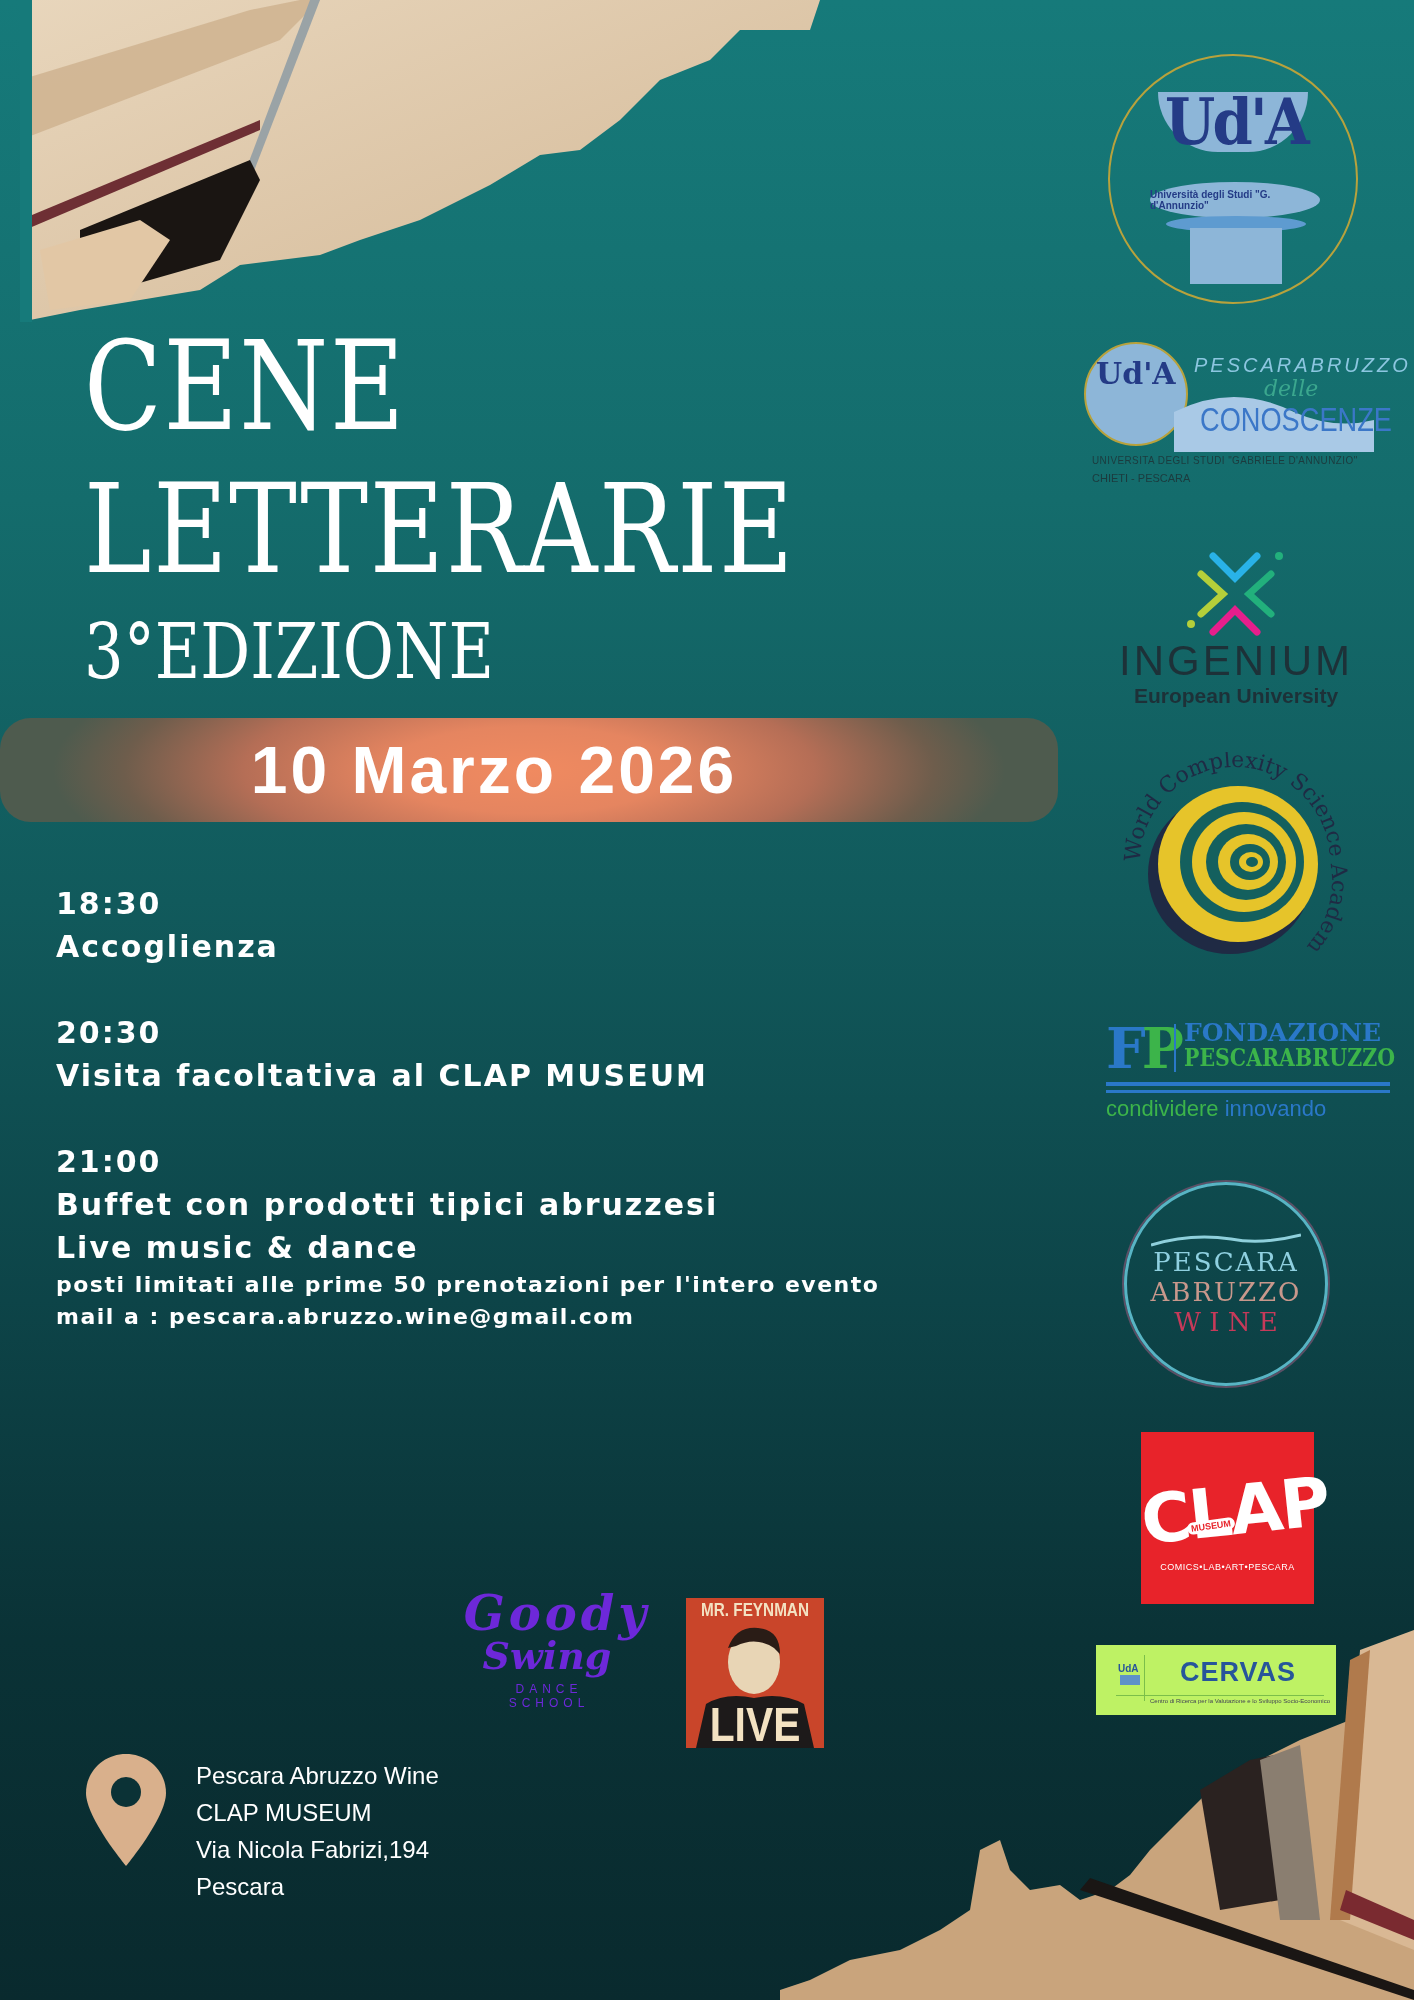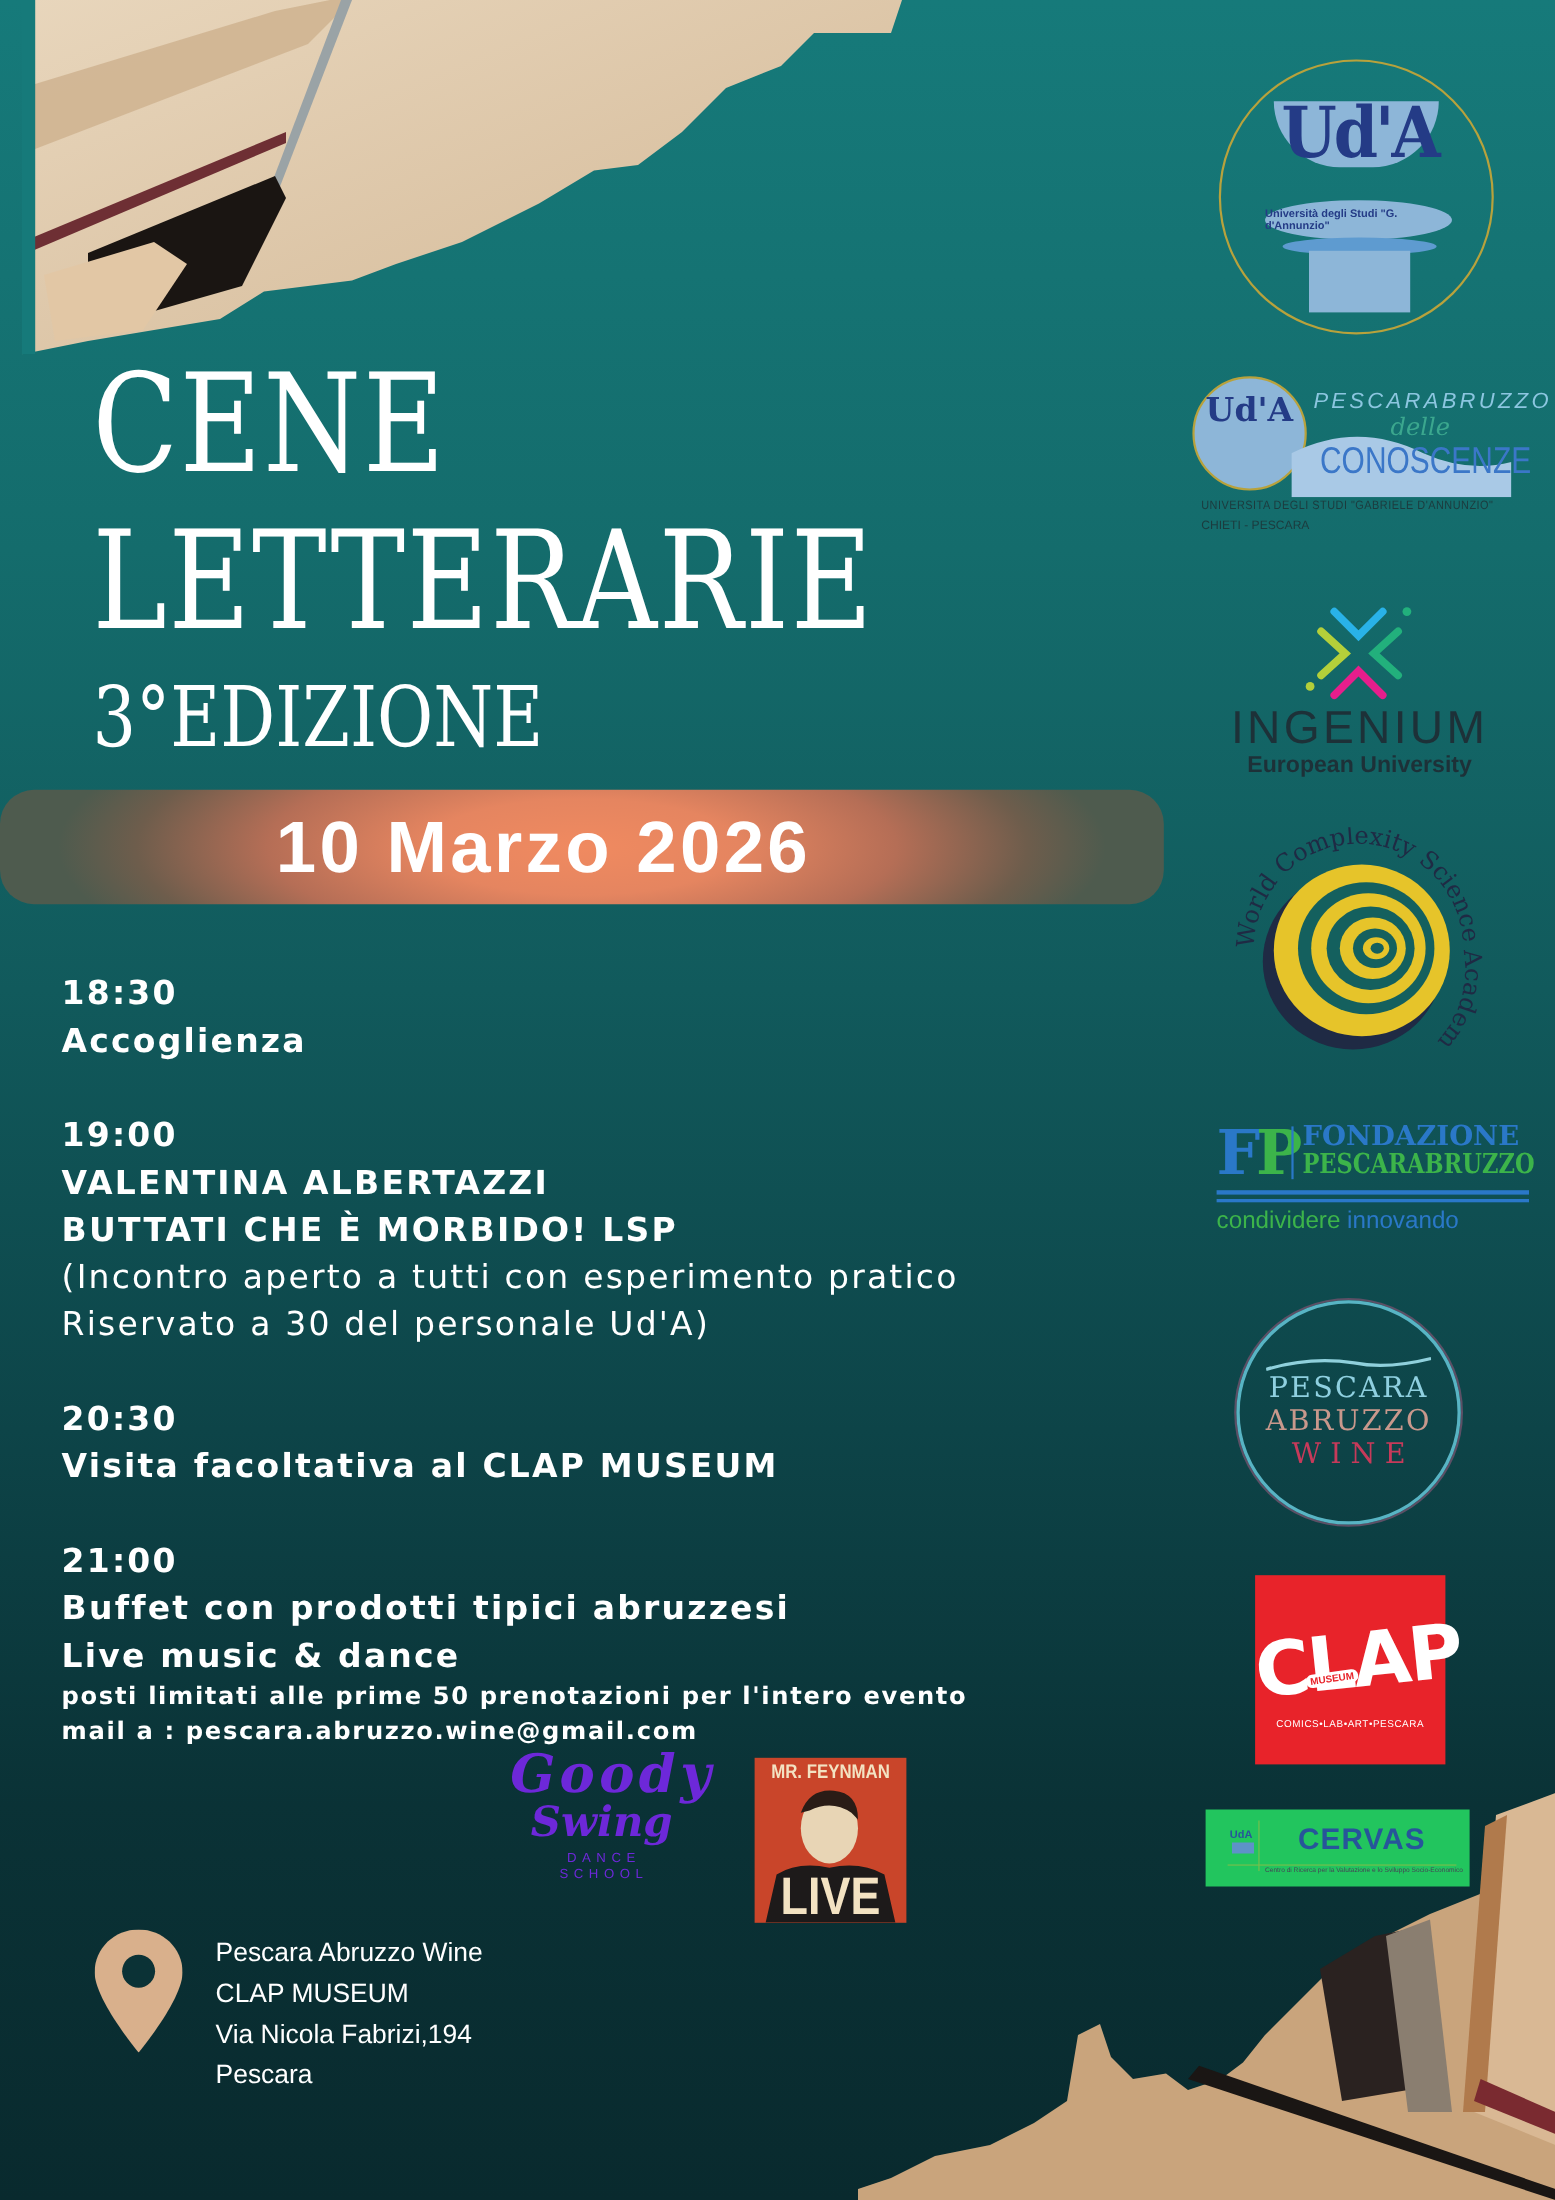--- a/index.html
+++ b/index.html
@@ -65,27 +65,20 @@
 </div>
 
 <div class="abs date-band">
   <span>10 Marzo 2026</span>
 </div>
 
 <div class="abs program">
   <div class="blk">
     <div class="t">18:30</div>
     <div class="b">Accoglienza</div>
-  </div>
-  <div class="blk">
-    <div class="t">19:00</div>
-    <div class="b">VALENTINA ALBERTAZZI</div>
-    <div class="b">BUTTATI CHE È MORBIDO! LSP</div>
-    <div class="n">(Incontro aperto a tutti con esperimento pratico</div>
-    <div class="n">Riservato a 30 del personale Ud'A)</div>
   </div>
   <div class="blk">
     <div class="t">20:30</div>
     <div class="b">Visita facoltativa al CLAP MUSEUM</div>
   </div>
   <div class="blk">
     <div class="t">21:00</div>
     <div class="b">Buffet con prodotti tipici abruzzesi</div>
     <div class="b">Live music &amp; dance</div>
     <div class="s">posti limitati alle prime 50 prenotazioni per l'intero evento</div>
@@ -195,21 +188,21 @@
   <div style="font-size:26px;line-height:30px;color:#c8988c;letter-spacing:2px;">ABRUZZO</div>
   <div style="font-size:26px;line-height:30px;color:#c73a5a;">W I N E</div>
 </div>
 
 <div class="logo" style="left:1141px;top:1432px;width:173px;height:172px;background:#e8232a;text-align:center;">
   <div style="margin-top:40px;font-size:68px;font-weight:bold;color:#fff;font-family:'DejaVu Sans',sans-serif;letter-spacing:-2px;transform:rotate(-6deg);">CLAP</div>
   <div style="position:absolute;left:46px;top:88px;background:#fff;color:#e8232a;font-size:9px;font-weight:bold;padding:1px 4px;border-radius:6px;transform:rotate(-8deg);">MUSEUM</div>
   <div style="position:absolute;left:0;top:130px;width:173px;font-size:9px;color:#fff;letter-spacing:0.5px;">COMICS•LAB•ART•PESCARA</div>
 </div>
 
-<div class="logo" style="left:1096px;top:1645px;width:240px;height:70px;background:#22c55e;">
+<div class="logo" style="left:1096px;top:1645px;width:240px;height:70px;background:#bef264;">
   <div style="position:absolute;left:22px;top:18px;font-size:10px;font-weight:bold;color:#27559a;">UdA</div>
   <div style="position:absolute;left:24px;top:30px;width:20px;height:10px;background:#5e92c8;"></div>
   <div style="position:absolute;left:48px;top:10px;width:1px;height:46px;background:#7bbf4a;"></div>
   <div style="position:absolute;left:52px;top:4px;font-size:27px;font-weight:bold;color:#27559a;letter-spacing:1px;line-height:46px;margin-left:32px;">CERVAS</div>
   <div style="position:absolute;left:20px;top:50px;width:208px;height:1px;background:#7bbf4a;"></div>
   <div style="position:absolute;left:54px;top:53px;font-size:6px;color:#445;white-space:nowrap;">Centro di Ricerca per la Valutazione e lo Sviluppo Socio-Economico</div>
 </div>
 
 <svg class="abs books-bottom" viewBox="0 0 634 380">
   <path d="M634 20 L600 40 L570 100 L520 120 L470 145 L440 160 L400 200 L370 230 L350 255 L330 270 L300 280 L280 265 L250 270 L230 250 L220 220 L200 230 L190 290 L160 310 L120 330 L70 340 L30 360 L0 370 L0 380 L634 380 Z" fill="#c9a47c"></path>

